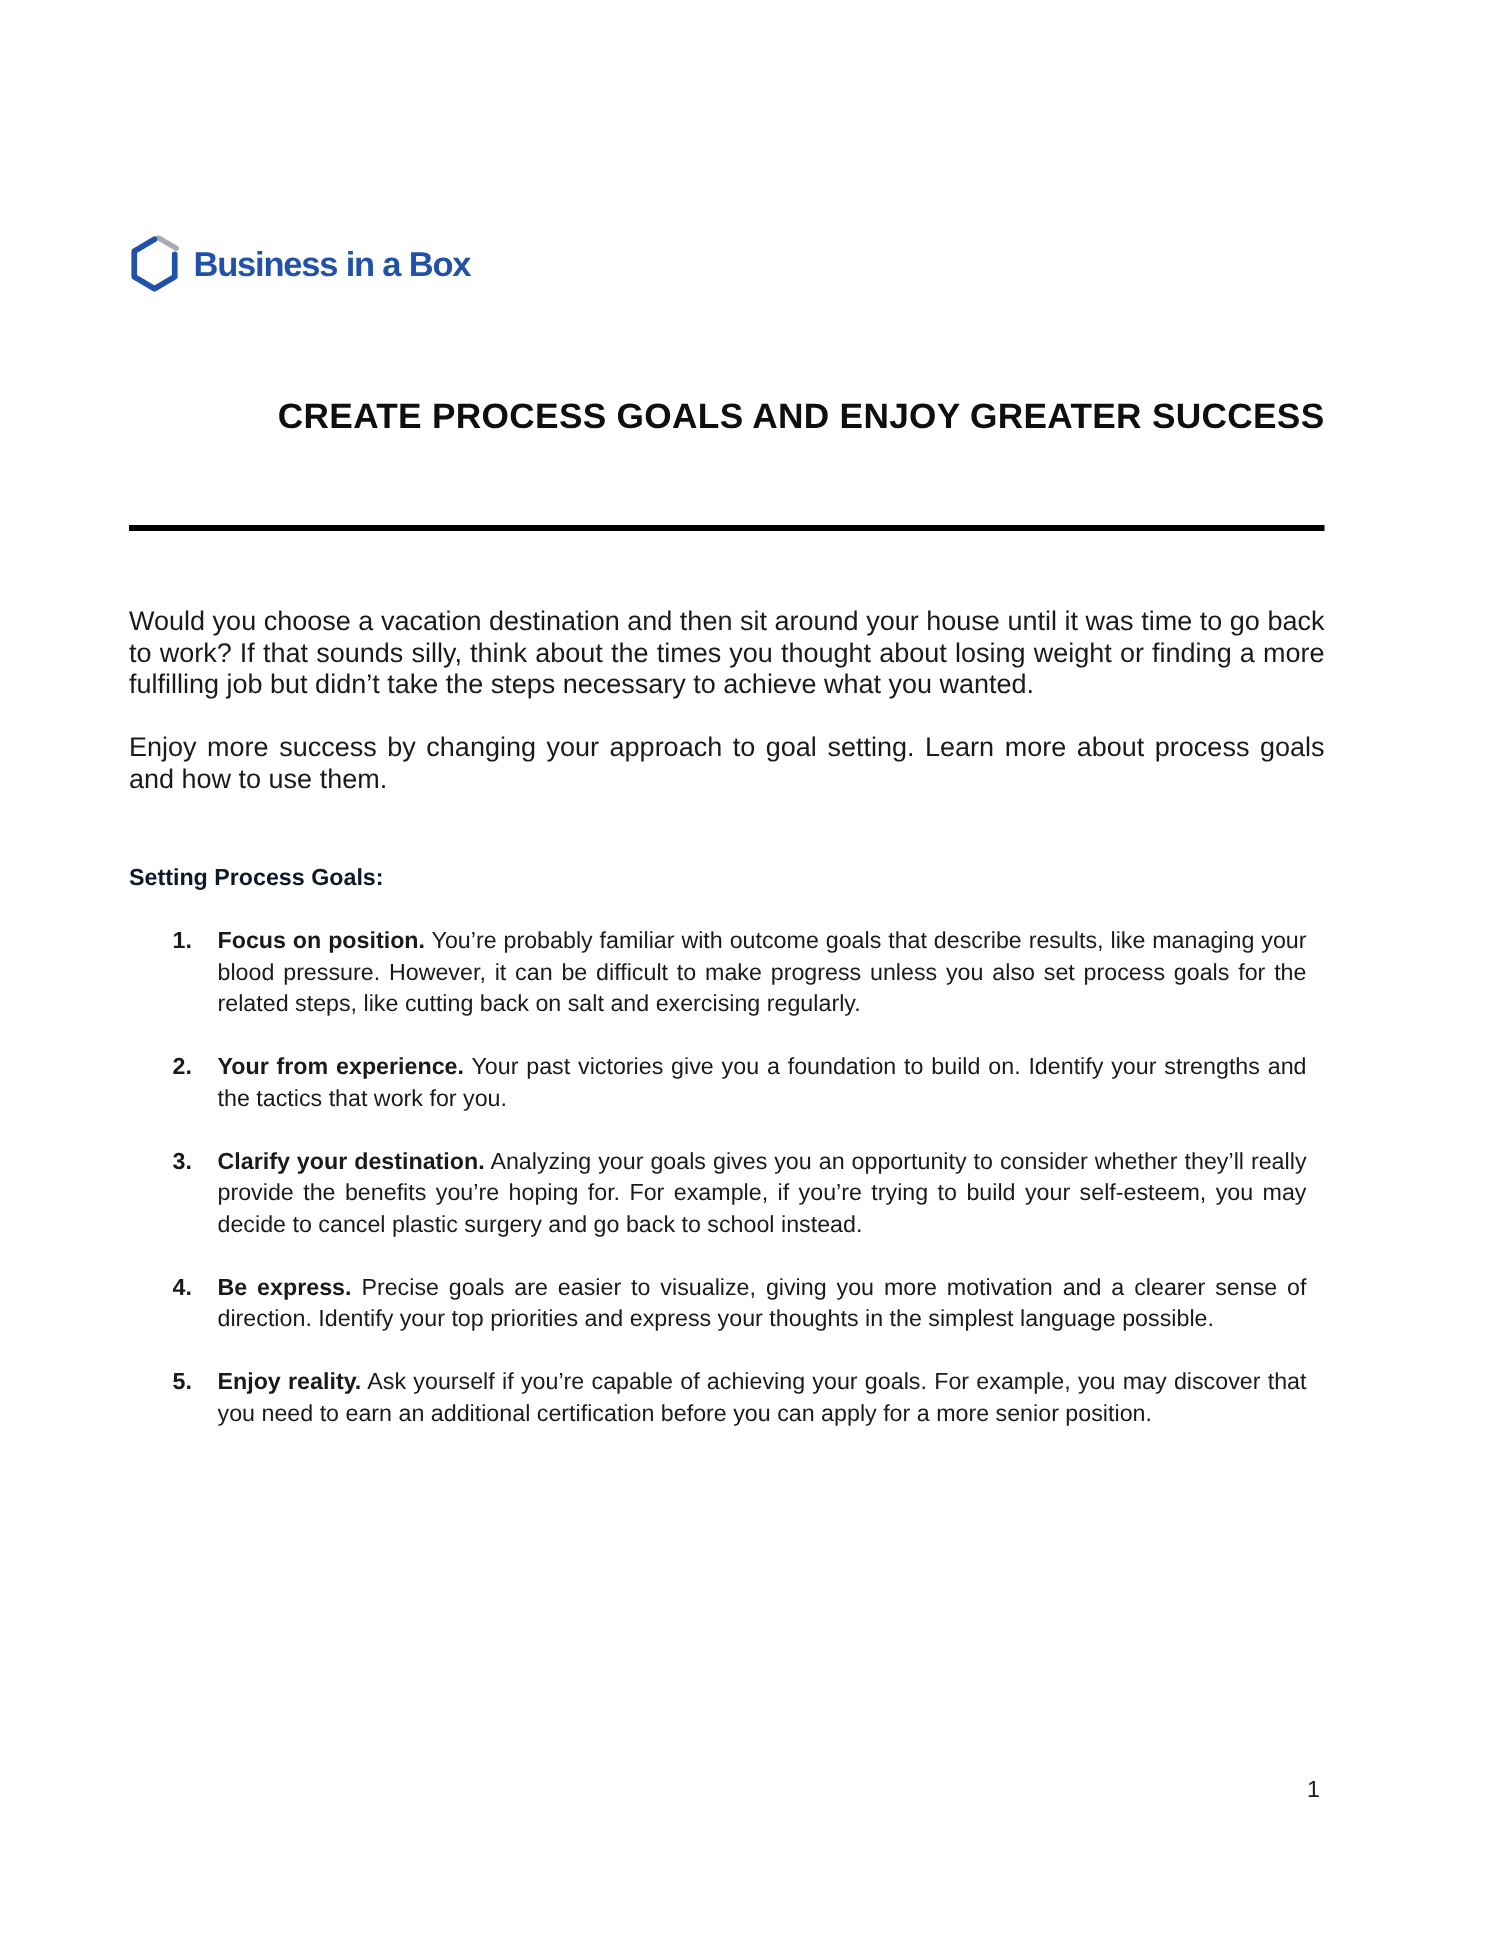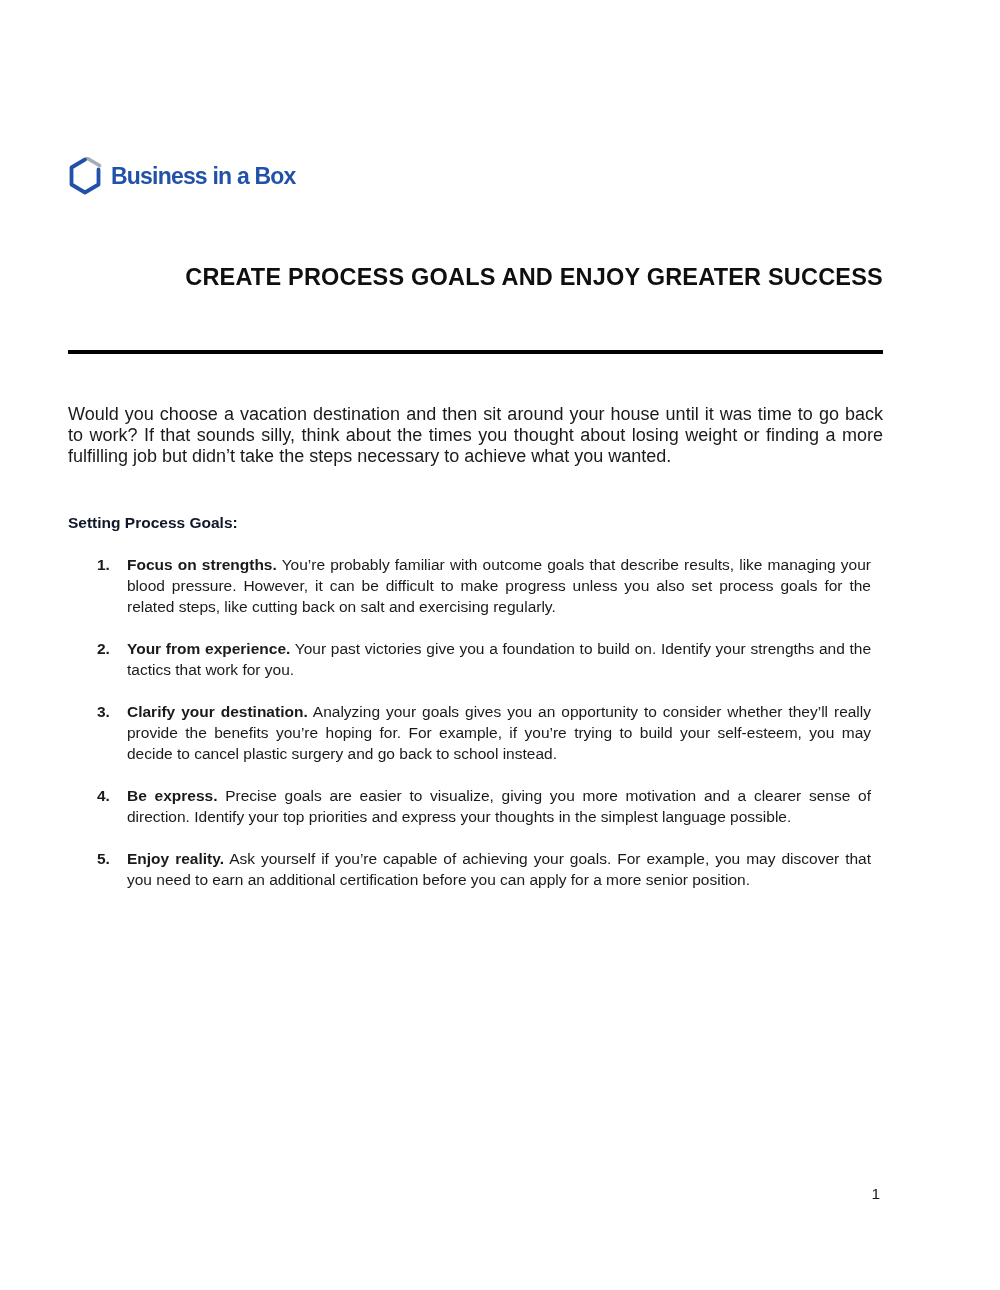--- a/index.html
+++ b/index.html
@@ -2,21 +2,21 @@
 <html><head>
 <meta charset="utf-8">
 <style>
   html, body { margin: 0; padding: 0; background: #ffffff; }
   .page {
     position: relative;
     width: 1000px;
     height: 1290px;
     background: #ffffff;
     box-sizing: border-box;
-    padding: 0 117px 0 68px;
+    padding: 0 117px 0 86px;
     font-family: "Liberation Sans", "DejaVu Sans", sans-serif;
     color: #1a1a1a;
     overflow: hidden;
   }
   .logo-row {
     padding-top: 157px;
     display: flex;
     align-items: center;
     gap: 9px;
   }
@@ -101,27 +101,28 @@
       </svg>
     </span>
     <span class="logo-text">Business in a Box</span>
   </header>
 
   <h1 class="doc-title">CREATE PROCESS GOALS AND ENJOY GREATER SUCCESS</h1>
 
   <hr class="rule">
 
   <p class="para p-first">Would you choose a vacation destination and then sit around your house until it was time to go back to work? If that sounds silly, think about the times you thought about losing weight or finding a more fulfilling job but didn’t take the steps necessary to achieve what you wanted.</p>
+  <p class="para">Enjoy more success by changing your approach to goal setting. Learn more about process goals and how to use them.</p>
 
   <h2 class="section-heading">Setting Process Goals:</h2>
 
   <ol class="goal-list">
     <li class="list-item">
       <span class="num">1.</span>
-      <span class="item-body"><b class="lead">Focus on strengths.</b> <span>You’re probably familiar with outcome goals that describe results, like managing your blood pressure. However, it can be difficult to make progress unless you also set process goals for the related steps, like cutting back on salt and exercising regularly.</span></span>
+      <span class="item-body"><b class="lead">Focus on position.</b> <span>You’re probably familiar with outcome goals that describe results, like managing your blood pressure. However, it can be difficult to make progress unless you also set process goals for the related steps, like cutting back on salt and exercising regularly.</span></span>
     </li>
     <li class="list-item">
       <span class="num">2.</span>
       <span class="item-body"><b class="lead">Your from experience.</b> <span>Your past victories give you a foundation to build on. Identify your strengths and the tactics that work for you.</span></span>
     </li>
     <li class="list-item">
       <span class="num">3.</span>
       <span class="item-body"><b class="lead">Clarify your destination.</b> <span>Analyzing your goals gives you an opportunity to consider whether they’ll really provide the benefits you’re hoping for. For example, if you’re trying to build your self-esteem, you may decide to cancel plastic surgery and go back to school instead.</span></span>
     </li>
     <li class="list-item">

